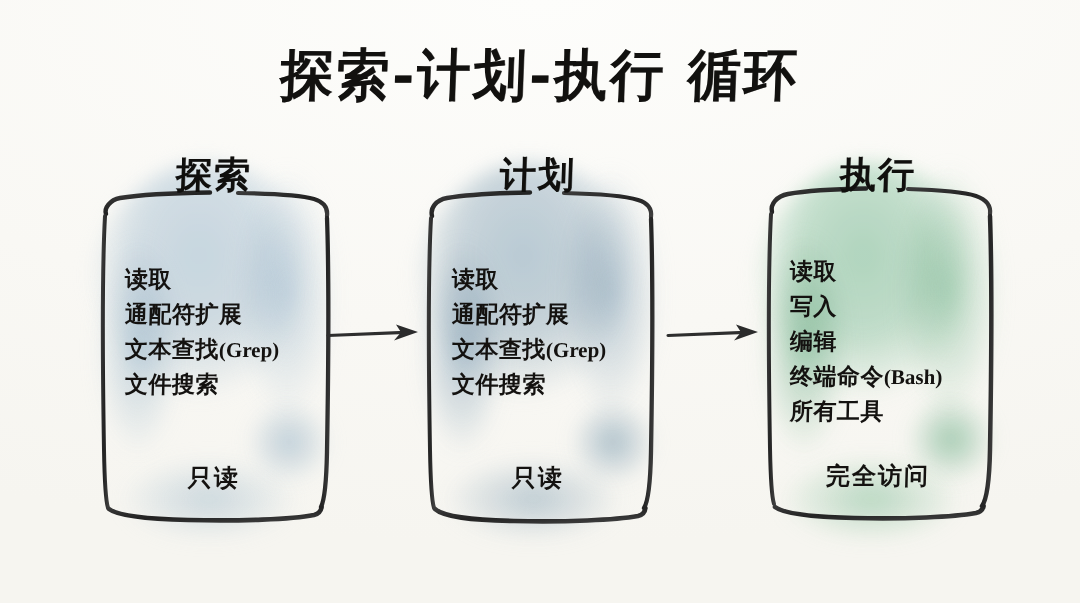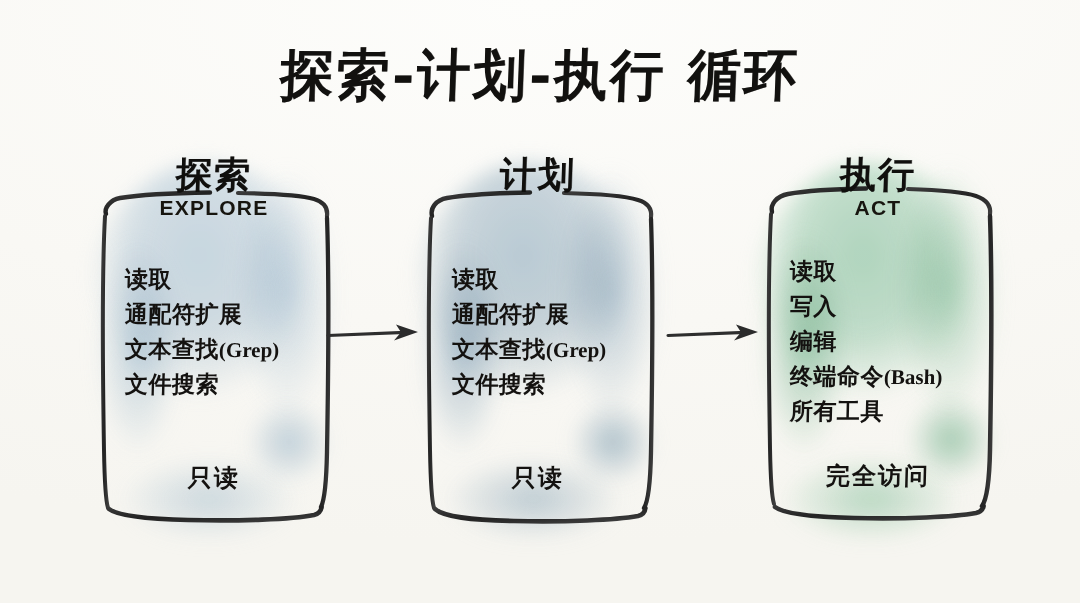--- a/index.html
+++ b/index.html
@@ -248,21 +248,20 @@
         </linearGradient>
       </defs>
       <path d="M28,64 C26,58 32,50 42,48 C66,44 96,43 132,42.5" fill="none" stroke="url(#ink1)" stroke-width="4.4" stroke-linecap="round"></path>
       <path d="M160,43 C196,43.6 222,45 236,49 C246,52 250,58 249,66" fill="none" stroke="url(#ink1)" stroke-width="4.2" stroke-linecap="round"></path>
       <path d="M27,66 C24,120 24.5,210 26,300 C26.6,334 27.5,350 30,358" fill="none" stroke="url(#ink1)" stroke-width="4.0" stroke-linecap="round"></path>
       <path d="M249,68 C251,124 250.5,216 249,302 C248.4,334 246.5,350 243,357" fill="none" stroke="url(#ink1)" stroke-width="4.3" stroke-linecap="round"></path>
       <path d="M31,359 C40,366 66,369 110,370 C162,371.2 214,369.5 236,365 C241,363.8 243,361 243.6,357" fill="none" stroke="url(#ink1)" stroke-width="4.6" stroke-linecap="round"></path>
     </svg>
     <div class="card-head">
       <span class="head-cn">探索</span>
-      <span class="head-en">EXPLORE</span>
     </div>
     <ul class="item-list">
       <li><span>读取</span><span class="paren"></span></li>
       <li><span>通配符扩展</span><span class="paren"></span></li>
       <li><span>文本查找</span><span class="paren">(Grep)</span></li>
       <li><span>文件搜索</span><span class="paren"></span></li>
     </ul>
     <div class="card-foot">只读</div>
   </div>
 
@@ -327,21 +326,20 @@
         </linearGradient>
       </defs>
       <path d="M30,62 C28,54 35,46 46,44 C68,40 94,39 124,38.5" fill="none" stroke="url(#ink3)" stroke-width="4.4" stroke-linecap="round"></path>
       <path d="M166,39 C200,40 222,42 234,46 C244,49.5 249,56 248,64" fill="none" stroke="url(#ink3)" stroke-width="4.2" stroke-linecap="round"></path>
       <path d="M29,64 C26,120 26.5,210 28,298 C28.6,330 29.5,346 32,354" fill="none" stroke="url(#ink3)" stroke-width="4.0" stroke-linecap="round"></path>
       <path d="M248,66 C250,124 249.5,214 248,300 C247.4,332 245,349 240,356" fill="none" stroke="url(#ink3)" stroke-width="4.5" stroke-linecap="round"></path>
       <path d="M33,357 C42,364 68,367 112,368 C164,369.2 212,367 234,363 C239,361.8 241,359 241.6,356" fill="none" stroke="url(#ink3)" stroke-width="4.6" stroke-linecap="round"></path>
     </svg>
     <div class="card-head">
       <span class="head-cn">执行</span>
-      <span class="head-en">ACT</span>
     </div>
     <ul class="item-list">
       <li><span>读取</span><span class="paren"></span></li>
       <li><span>写入</span><span class="paren"></span></li>
       <li><span>编辑</span><span class="paren"></span></li>
       <li><span>终端命令</span><span class="paren">(Bash)</span></li>
       <li><span>所有工具</span><span class="paren"></span></li>
     </ul>
     <div class="card-foot">完全访问</div>
   </div>

